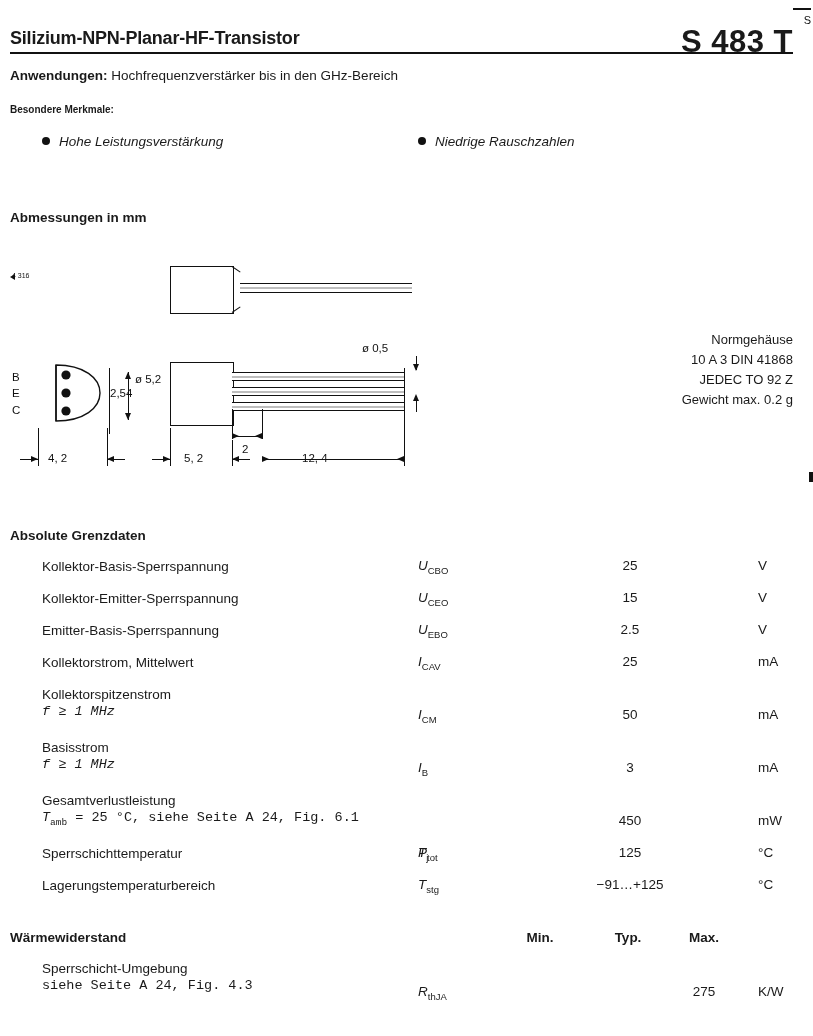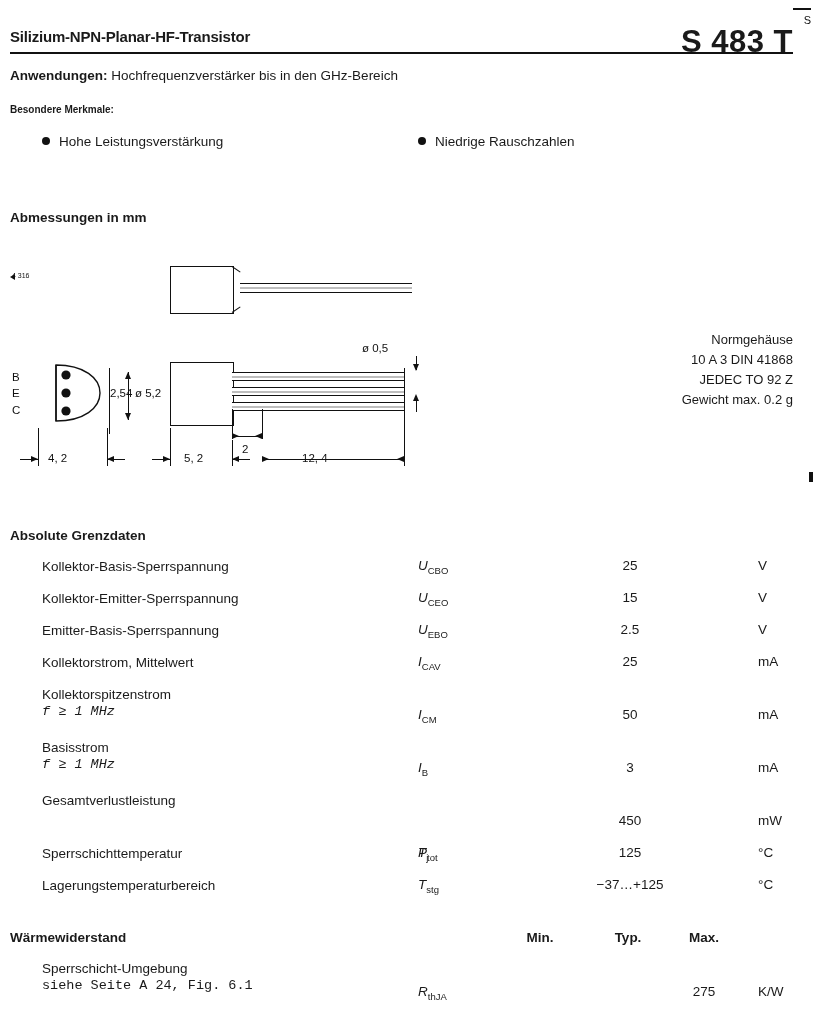--- a/index.html
+++ b/index.html
@@ -55,21 +55,21 @@
   
   .header-row {
     position: relative;
     margin-top: 24px;
     height: 34px;
   }
   .doc-title {
     position: absolute;
     left: 0;
     top: 4px;
-    font-size: 15px;
+    font-size: 18px;
     font-weight: bold;
     letter-spacing: -0.2px;
   }
   .part-number {
     position: absolute;
     right: 0;
     top: 0;
     font-size: 31px;
     font-weight: bold;
     letter-spacing: 0.5px;
@@ -93,20 +93,21 @@
   .features-title {
     position: absolute;
     left: 0;
     top: 104px;
     font-size: 10px;
     font-weight: bold;
   }
   .feature {
     position: absolute;
     font-size: 13.5px;
+    font-style: italic;
   }
   .feature .dot {
     display: inline-block;
     width: 8px;
     height: 8px;
     border-radius: 50%;
     background: #111;
     margin-right: 9px;
     vertical-align: 1px;
   }
@@ -310,21 +311,21 @@
 
       <div class="dw line-v" style="left:28px; top:178px; height:38px;"></div>
       <div class="dw line-v" style="left:97px; top:178px; height:38px;"></div>
       <div class="dw line-h" style="left:10px; top:209px; width:18px;"></div>
       <div class="dw line-h" style="left:97px; top:209px; width:18px;"></div>
       <div class="arrow-r" style="left:21px; top:205.5px;"></div>
       <div class="arrow-l" style="left:97px; top:205.5px;"></div>
       <div class="lbl" style="left:38px; top:202px;">4, 2</div>
 
       <div class="box" style="left:160px; top:112px; width:62px; height:62px;"></div>
-      <div class="lbl" style="left:125px; top:137px;">ø 5,2</div>
+      <div class="lbl" style="left:125px; top:123px;">ø 5,2</div>
 
       <div class="lead" style="left:222px; top:122px; width:172px; height:7px;">
           <div class="lead-inner"></div>
         </div>
       <div class="lead" style="left:222px; top:137px; width:172px; height:7px;">
           <div class="lead-inner"></div>
         </div>
       <div class="lead" style="left:222px; top:152px; width:172px; height:7px;">
           <div class="lead-inner"></div>
         </div>
@@ -413,53 +414,54 @@
           <span class="sub2 ital">f ≥ 1 MHz</span>
         </div>
         <div class="c-sym" style="top:21px;"><span class="ital">I</span><sub>B</sub></div>
         <div class="c-val" style="top:21px;">3</div>
         <div class="c-unit" style="top:21px;">mA</div>
       </div>
 
       <div class="trow tall">
         <div class="c-name">
           <span>Gesamtverlustleistung</span>
+          <span class="sub2"><span class="ital">T</span><sub>amb</sub> = 25 °C, siehe Seite A 24, Fig. 6.1</span>
         </div>
         <div class="c-sym" style="top:21px;margin-top:32px;"><span class="ital">P</span><sub>tot</sub></div>
         <div class="c-val" style="top:21px;">450</div>
         <div class="c-unit" style="top:21px;">mW</div>
       </div>
 
       <div class="trow">
         <div class="c-name">Sperrschichttemperatur</div>
         <div class="c-sym"><span class="ital">T</span><sub>j</sub></div>
         <div class="c-val">125</div>
         <div class="c-unit">°C</div>
       </div>
 
       <div class="trow">
         <div class="c-name">Lagerungstemperaturbereich</div>
         <div class="c-sym"><span class="ital">T</span><sub>stg</sub></div>
-        <div class="c-val">−37…+125</div>
+        <div class="c-val">−91…+125</div>
         <div class="c-unit">°C</div>
       </div>
     </div>
 
     <div class="sect-title" style="top: 930px;">Wärmewiderstand</div>
     <div class="tbl" style="top: 930px;">
       <div class="c-min">Min.</div>
       <div class="c-typ">Typ.</div>
       <div class="c-max">Max.</div>
     </div>
 
     <div class="tbl" style="top: 960px;">
       <div class="trow tall">
         <div class="c-name">
           <span>Sperrschicht-Umgebung</span>
-          <span class="sub2">siehe Seite A 24, Fig. 6.1</span>
+          <span class="sub2">siehe Seite A 24, Fig. 4.3</span>
         </div>
         <div class="c-sym" style="top:24px;text-align:right;"><span class="ital">R</span><sub>thJA</sub></div>
         <div class="c-max" style="top:24px; font-weight:normal;">275</div>
         <div class="c-unit" style="top:24px;">K/W</div>
       </div>
     </div>
 
   </div>
 </div>
 

